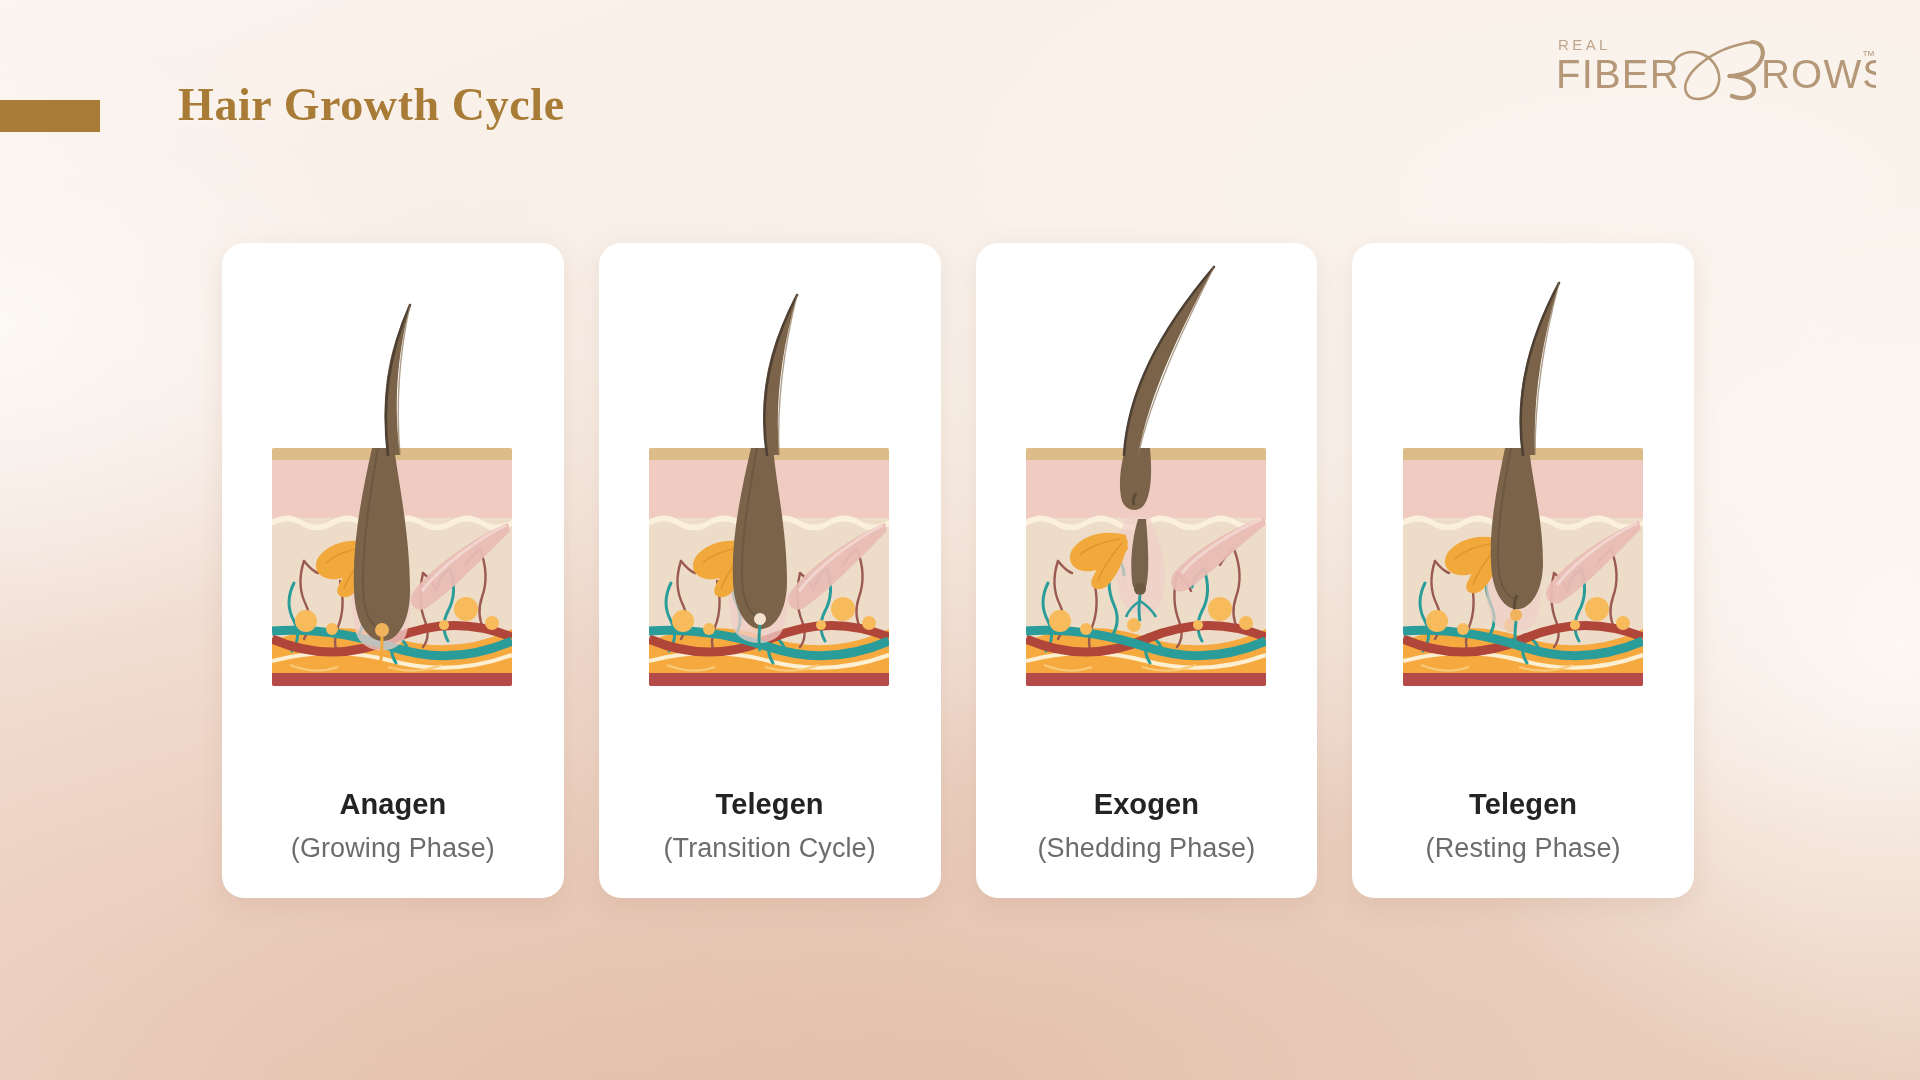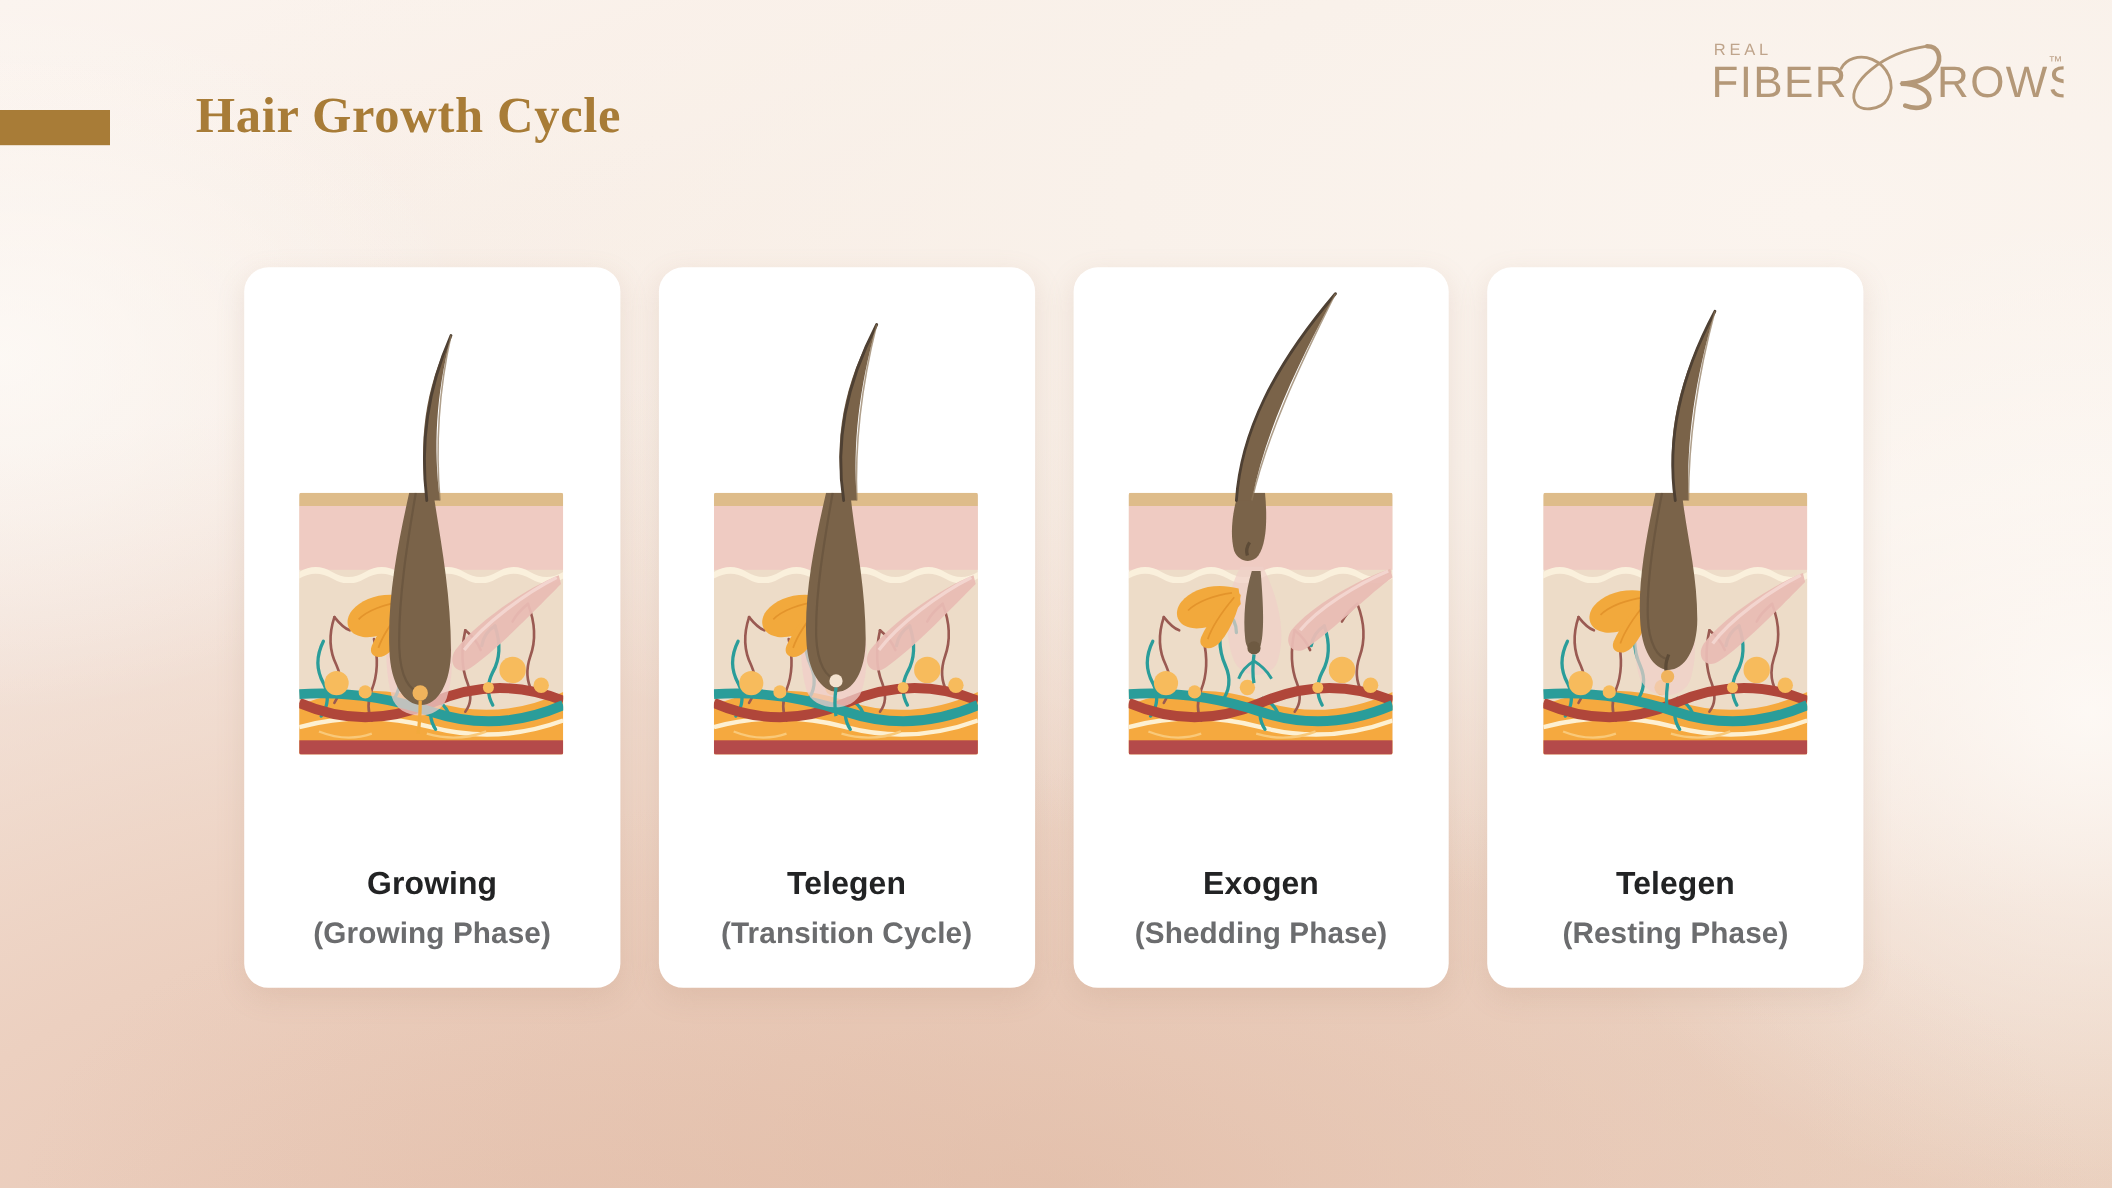--- a/index.html
+++ b/index.html
@@ -70,21 +70,21 @@
     width:345px; height:545px;
     display:block;
   }
   .card-illu svg{ width:100%; height:100%; display:block; }
   .card-title{
     font-size:29px; font-weight:bold; color:#222324;
     letter-spacing:.1px; line-height:1;
     margin-top:2px;
   }
   .card-sub{
-    font-size:27px; font-weight:bold; color:#6b6c6e;
+    font-size:27px; font-weight:normal; color:#6b6c6e;
     letter-spacing:.1px; line-height:1;
     margin-top:16px;
   }
 </style>
 </head>
 <body>
 
 <div id="bg-base"></div>
 <div id="bg-sheen"></div>
 
@@ -189,21 +189,21 @@
           <path d="M162 394 q0 18 -2 30" stroke="#f2a93c" stroke-width="3" fill="none"></path>
         </g>
 
         <g>
           <path d="M168 212 C160 160 166 110 190 62 C176 118 174 164 180 212 Z" fill="#7a6349"></path>
           <path d="M190 62 C168 112 162 162 168 212" stroke="#4e4033" stroke-width="2.6" fill="none" stroke-linecap="round"></path>
           <path d="M190 62 C178 116 176 164 180 212" stroke="#8d765a" stroke-width="1.4" fill="none" opacity=".7"></path>
         </g>
       </svg>
     </div>
-    <div class="card-title">Growing</div>
+    <div class="card-title">Anagen</div>
     <div class="card-sub">(Growing Phase)</div>
   </div>
 
   <div class="card">
     <div class="card-illu">
       <svg viewBox="0 0 345 545" xmlns="http://www.w3.org/2000/svg">
         <defs>
             <clipPath id="skinClip2">
               <rect x="52" y="205" width="240" height="238" rx="2"></rect>
             </clipPath>

